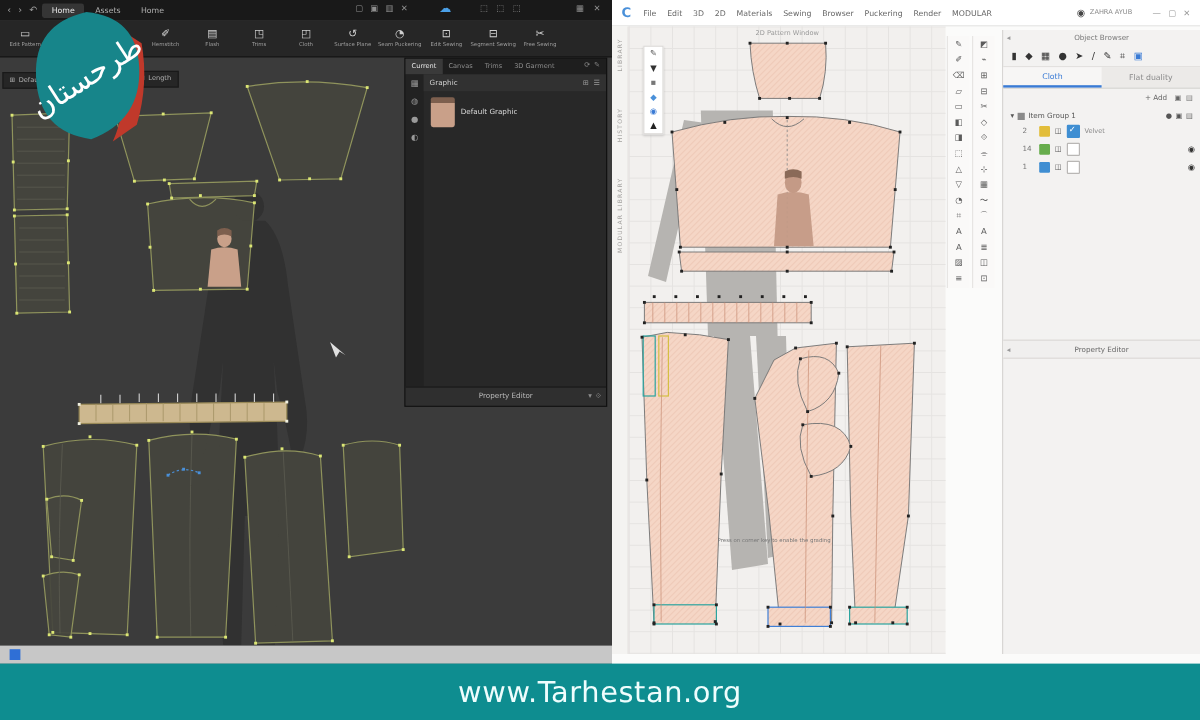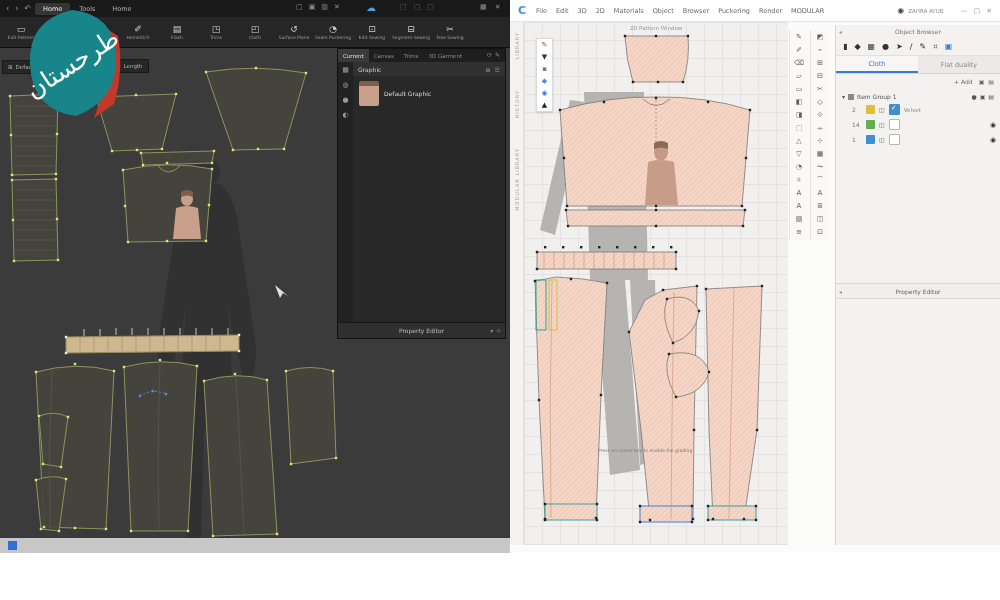--- a/index.html
+++ b/index.html
@@ -95,21 +95,21 @@
 
   <div class="la">
 
     <div class="la-title">
       <span class="la-nav">‹</span>
       <span class="la-nav">›</span>
       <span class="la-nav">↶</span>
       <div style="display:flex;gap:1px">
 
       <span class="ltab active">Home</span>
-          <span class="ltab">Tools</span>
+          <span class="ltab">Assets</span>
           <span class="ltab">Home</span>
         </div>
       <div class="lt-g1">
 
       <span class="lt-ico">▢</span>
           <span class="lt-ico">▣</span>
           <span class="lt-ico">▥</span>
           <span class="lt-ico">✕</span>
         </div>
     </div>
@@ -369,21 +369,21 @@
   <div class="ra">
     <div class="ra-menu">
       <span class="ra-logo">C</span>
       <div style="display:flex;gap:9px">
 
       <span class="ra-mitem">File</span>
           <span class="ra-mitem">Edit</span>
           <span class="ra-mitem">3D</span>
           <span class="ra-mitem">2D</span>
           <span class="ra-mitem">Materials</span>
-          <span class="ra-mitem">Object</span>
+          <span class="ra-mitem">Sewing</span>
           <span class="ra-mitem">Browser</span>
           <span class="ra-mitem">Puckering</span>
           <span class="ra-mitem">Render</span>
           <span class="ra-mitem">MODULAR</span>
         </div>
       <div class="ra-user">
         <span class="uic">◉</span>
         <span>ZAHRA AYUB</span>
       </div>
       <div class="ra-ctl">
@@ -657,14 +657,17 @@
   </div>
 
   <div class="logo">
     <svg width="104" height="112" viewBox="0 0 104 112">
       <path d="M62,6 L96,28 Q102,62 92,96 L72,110 Q94,60 60,8 Z" fill="#c0392b"></path>
       <path d="M50,2 Q92,6 94,48 Q96,92 54,108 Q10,102 8,56 Q6,12 50,2 Z" fill="#17858a"></path>
       <text x="51" y="64" text-anchor="middle" font-size="25" fill="#ffffff" transform="rotate(-33 51 57)" id="logo-text">طرحستان</text>
     </svg>
   </div>
 
+  <div class="banner">
+    <span class="url">www.Tarhestan.org</span>
+  </div>
 
 </div>
 
 </body></html>

